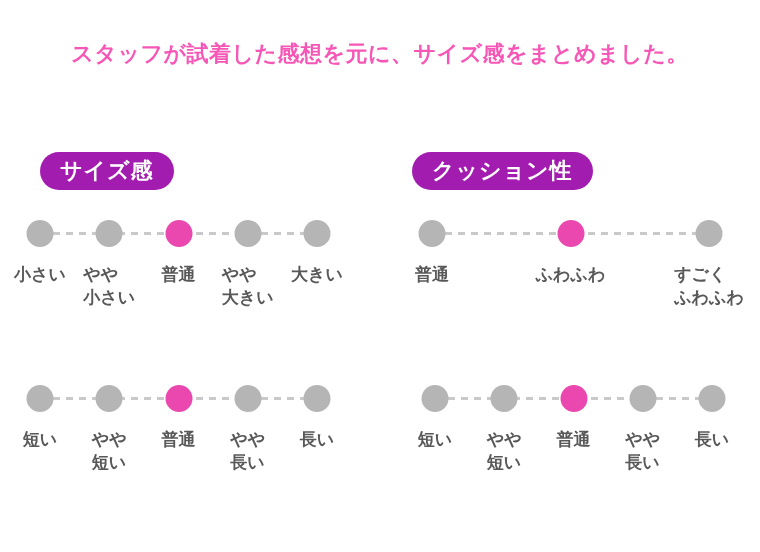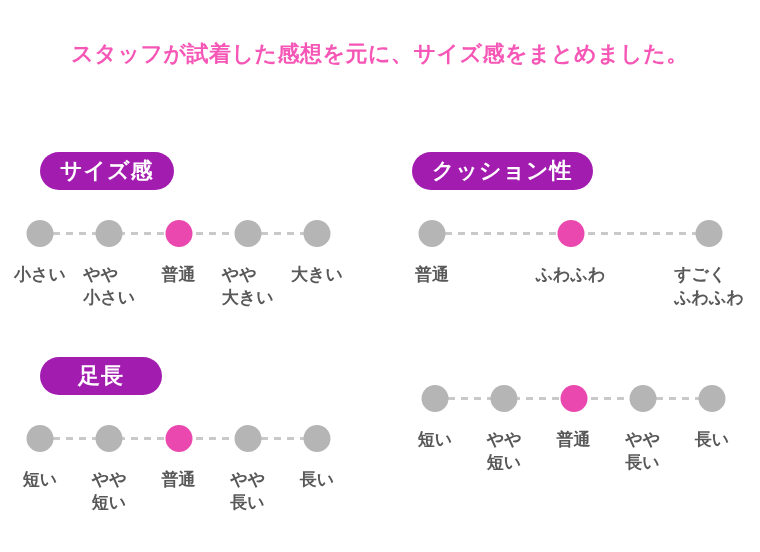--- a/index.html
+++ b/index.html
@@ -83,21 +83,21 @@
           <div class="dash-line"></div>
           <div class="dot" style="left: 0%;"></div>
           <div class="dot selected" style="left: 50%;"></div>
           <div class="dot" style="left: 100%;"></div>
         </div><div class="labels">
           <div class="scale-label" style="left: 0%;">普通</div>
           <div class="scale-label" style="left: 50%;">ふわふわ</div>
           <div class="scale-label" style="left: 100%;">すごく
 ふわふわ</div>
         </div></section>
-      <section class="scale" id="scale-2"><div class="badge">足長</div><div class="track">
+      <section class="scale" id="scale-2"><div class="track">
           <div class="dash-line"></div>
           <div class="dot" style="left: 0%;"></div>
           <div class="dot" style="left: 25%;"></div>
           <div class="dot selected" style="left: 50%;"></div>
           <div class="dot" style="left: 75%;"></div>
           <div class="dot" style="left: 100%;"></div>
         </div><div class="labels">
           <div class="scale-label" style="left: 0%;">短い</div>
           <div class="scale-label" style="left: 25%;">やや
 短い</div>

